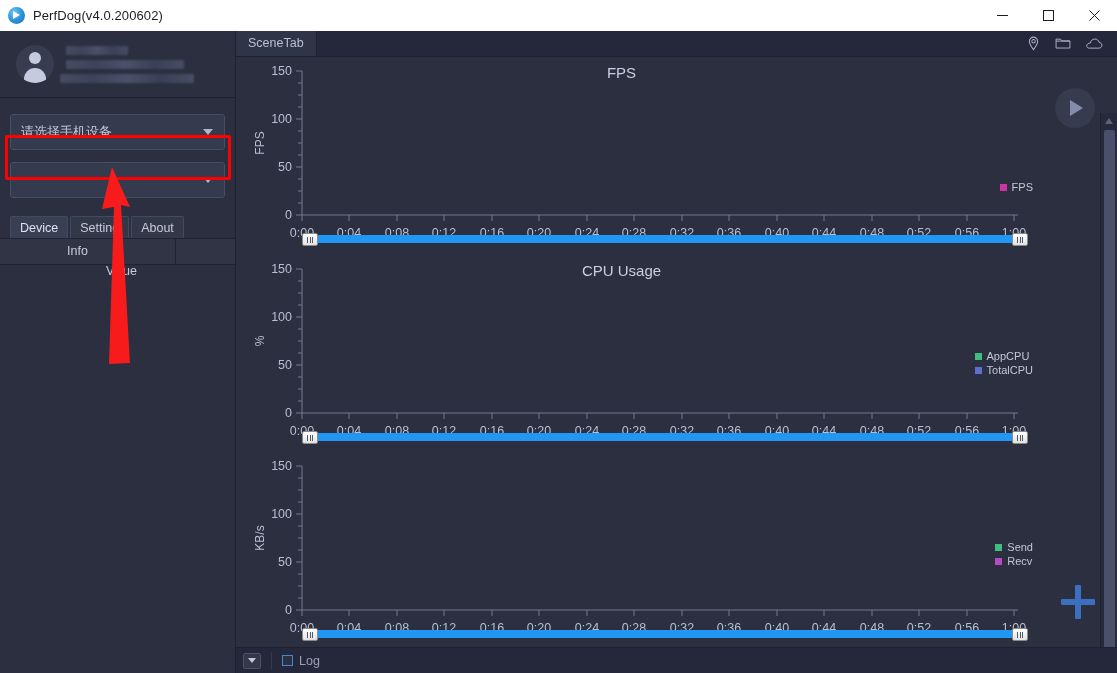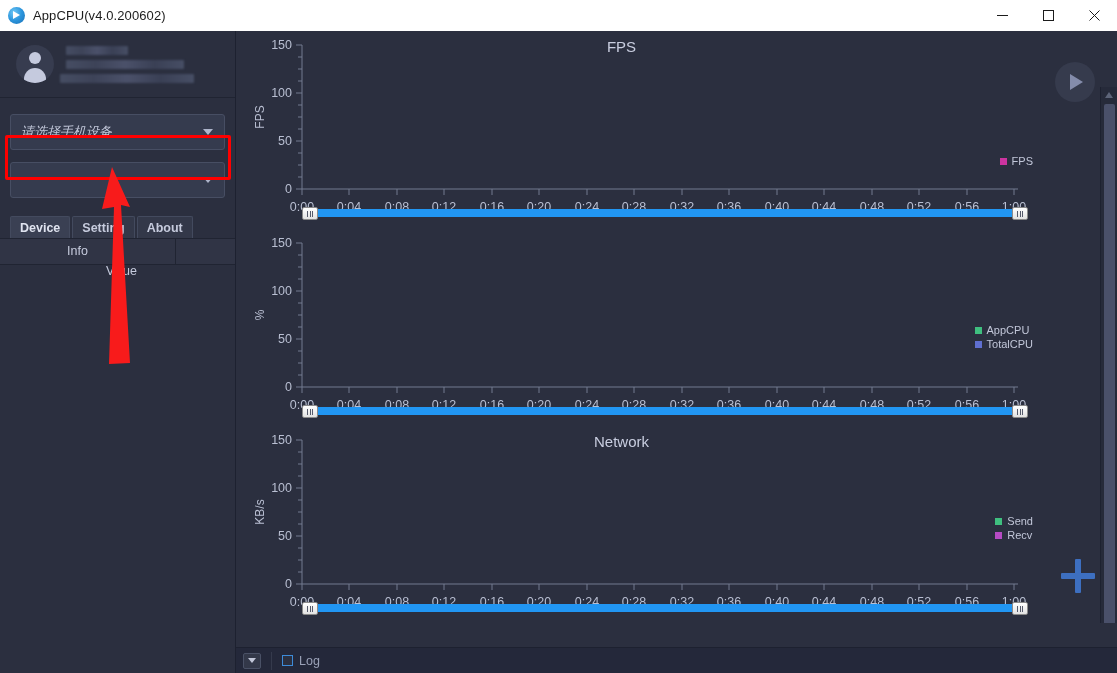--- a/index.html
+++ b/index.html
@@ -82,21 +82,21 @@
   .user-lines { display: flex; flex-direction: column; gap: 5px; }
   .redact {
     height: 9px; border-radius: 1px;
     background: linear-gradient(90deg,#464d63 0%,#3d4358 25%,#4b516a 50%,#3a4055 75%,#474e65 100%);
     filter: blur(1.1px);
   }
   .redact.l1 { width: 62px; }
   .redact.l2 { width: 118px; }
   .redact.l3 { width: 134px; margin-left: -6px; }
 
-  .dd-wrap { padding: 4px 10px; font-style: italic; }
+  .dd-wrap { padding: 4px 10px; }
   .dropdown {
     position: relative;
     height: 36px; margin-top: 12px;
     background: #353b4e;
     border: 1px solid #474e63;
     border-radius: 3px;
     display: flex; align-items: center;
     box-sizing: border-box;
   }
   .dropdown .dd-text {
@@ -116,21 +116,20 @@
     border: 3px solid #ff0000;
     border-radius: 2px;
     box-sizing: border-box;
     pointer-events: none;
   }
 
   
   .sb-tabs {
     display: flex; margin-top: 14px; padding-left: 10px;
     border-bottom: 1px solid #202432;
-    font-weight: bold;
   }
   .sb-tab {
     height: 22px; line-height: 22px;
     padding: 0 9px;
     font-size: 12.5px;
     color: #c6cbdd;
     background: #333849;
     border: 1px solid #434a5e;
     border-bottom: none;
     margin-right: 2px;
@@ -313,21 +312,21 @@
     background: #4a506a; border-radius: 2px;
   }
 </style>
 </head>
 <body>
 
 <div id="app">
 
   <div class="titlebar">
     <div class="app-logo"></div>
-    <div class="app-title">AppCPU(v4.0.200602)</div>
+    <div class="app-title">PerfDog(v4.0.200602)</div>
     <div class="win-btns">
       <div class="win-btn">
         <svg width="13" height="13" viewBox="0 0 13 13">
             <line x1="1" y1="6.5" x2="12" y2="6.5" stroke="#1c1c1c" stroke-width="1"></line>
           </svg>
       </div>
       <div class="win-btn">
         <svg width="13" height="13" viewBox="0 0 13 13">
             <rect x="1.5" y="1.5" width="10" height="10" fill="none" stroke="#1c1c1c" stroke-width="1"></rect>
           </svg>
@@ -383,20 +382,44 @@
     </div>
     <div class="tbl-body"></div>
 
     <svg class="arrow-svg" width="80" height="200" viewBox="0 0 80 200">
       <polygon points="36,0 54,40 45,38 54,196 33,197 38,40 26,42" fill="#f81b1b"></polygon>
     </svg>
   </div>
 
   <div class="main">
 
+    <div class="topbar">
+      <div class="scene-tab">
+        <span>SceneTab</span>
+      </div>
+      <div class="top-icons">
+        <div>
+          <svg width="15" height="15" viewBox="0 0 16 16" fill="none" stroke="#aab1c7" stroke-width="1.1">
+            <path d="M8 1.2C5.5 1.2 3.6 3.1 3.6 5.5c0 3.1 4.4 9 4.4 9s4.4-5.9 4.4-9c0-2.4-1.9-4.3-4.4-4.3z"></path>
+            <circle cx="8" cy="5.6" r="1.8"></circle>
+          </svg>
+        </div>
+        <div>
+          <svg width="16" height="15" viewBox="0 0 18 15" fill="none" stroke="#aab1c7" stroke-width="1.1">
+            <path d="M1.2 12.6V2.6h5l1.7 2h8.9v8z"></path>
+            <path d="M1.2 4.8h15.6"></path>
+          </svg>
+        </div>
+        <div>
+          <svg width="18" height="14" viewBox="0 0 20 14" fill="none" stroke="#aab1c7" stroke-width="1.1">
+            <path d="M4.6 11.6h10.8c2 0 3.4-1.4 3.4-3.2 0-1.7-1.3-3-3-3.1C15.3 3 13.4 1.5 11 1.5 8.4 1.5 6.3 3.4 6 5.9 3.7 6 1.9 7.2 1.9 9c0 1.5 1.2 2.6 2.7 2.6z"></path>
+          </svg>
+        </div>
+      </div>
+    </div>
 
     <div class="chart-area">
 
       <div class="play-btn"></div>
       <div class="plus-btn"></div>
 
       <div class="panel" style="height:198px;">
         <div class="panel-title shift">FPS</div>
         <svg class="plot" width="790" height="198" viewBox="0 0 790 198">
 
@@ -479,20 +502,21 @@
             </div>
           <div class="ts-handle right">
               <i></i>
               <i></i>
               <i></i>
             </div>
         </div>
       </div>
 
       <div class="panel" style="height:197px;">
+        <div class="panel-title shift">CPU Usage</div>
         <svg class="plot" width="790" height="197" viewBox="0 0 790 197">
           <line x1="66" y1="14" x2="66" y2="158" stroke="#737a90" stroke-width="1"></line>
           <line x1="66" y1="158" x2="782" y2="158" stroke="#737a90" stroke-width="1"></line>
           <g stroke="#737a90" stroke-width="1">
             <line x1="60" y1="158" x2="66" y2="158"></line>
             <line x1="60" y1="110" x2="66" y2="110"></line>
             <line x1="60" y1="62" x2="66" y2="62"></line>
             <line x1="60" y1="14" x2="66" y2="14"></line>
             <line x1="62" y1="146" x2="66" y2="146"></line>
             <line x1="62" y1="134" x2="66" y2="134"></line>
@@ -567,21 +591,20 @@
             </div>
           <div class="ts-handle right">
               <i></i>
               <i></i>
               <i></i>
             </div>
         </div>
       </div>
 
       <div class="panel" style="height:197px;">
-        <div class="panel-title shift">Network</div>
         <svg class="plot" width="790" height="197" viewBox="0 0 790 197">
           <line x1="66" y1="14" x2="66" y2="158" stroke="#737a90" stroke-width="1"></line>
           <line x1="66" y1="158" x2="782" y2="158" stroke="#737a90" stroke-width="1"></line>
           <g stroke="#737a90" stroke-width="1">
             <line x1="60" y1="158" x2="66" y2="158"></line>
             <line x1="60" y1="110" x2="66" y2="110"></line>
             <line x1="60" y1="62" x2="66" y2="62"></line>
             <line x1="60" y1="14" x2="66" y2="14"></line>
             <line x1="62" y1="146" x2="66" y2="146"></line>
             <line x1="62" y1="134" x2="66" y2="134"></line>

